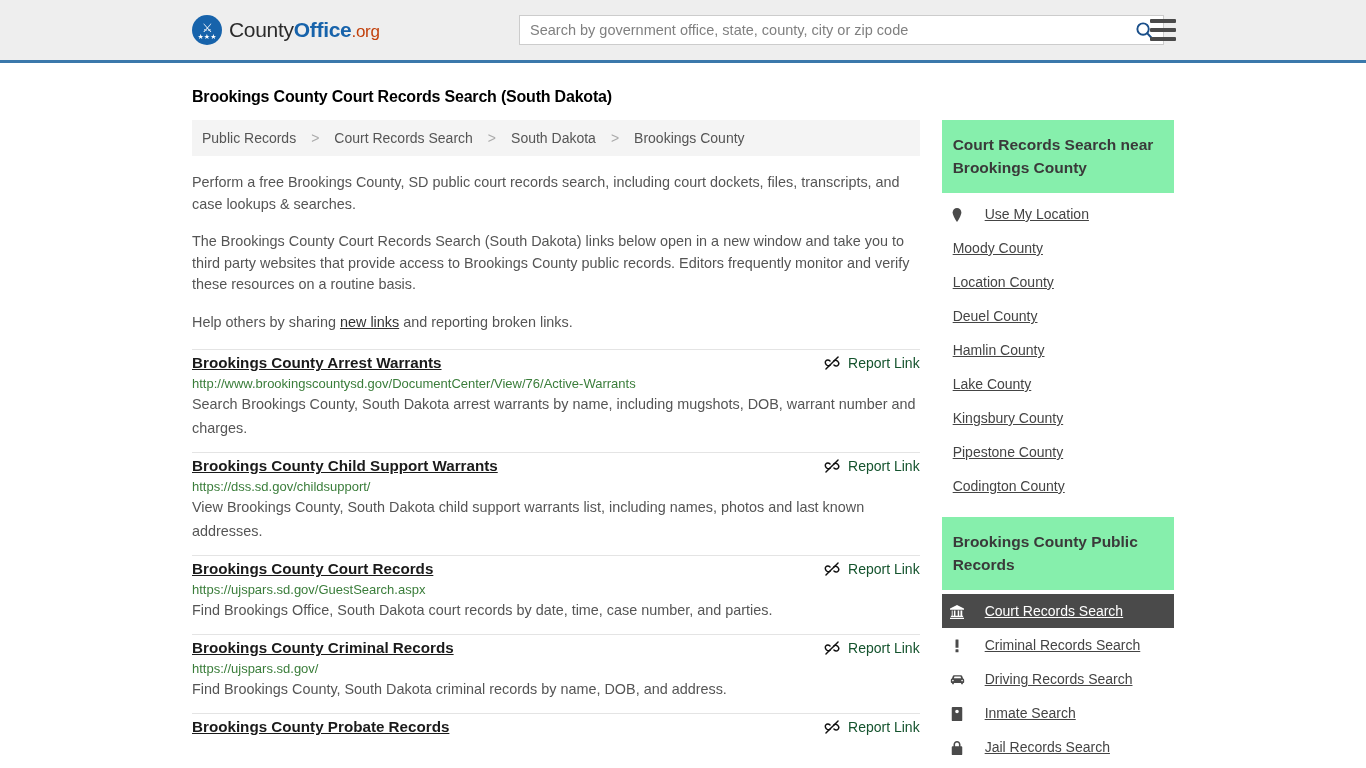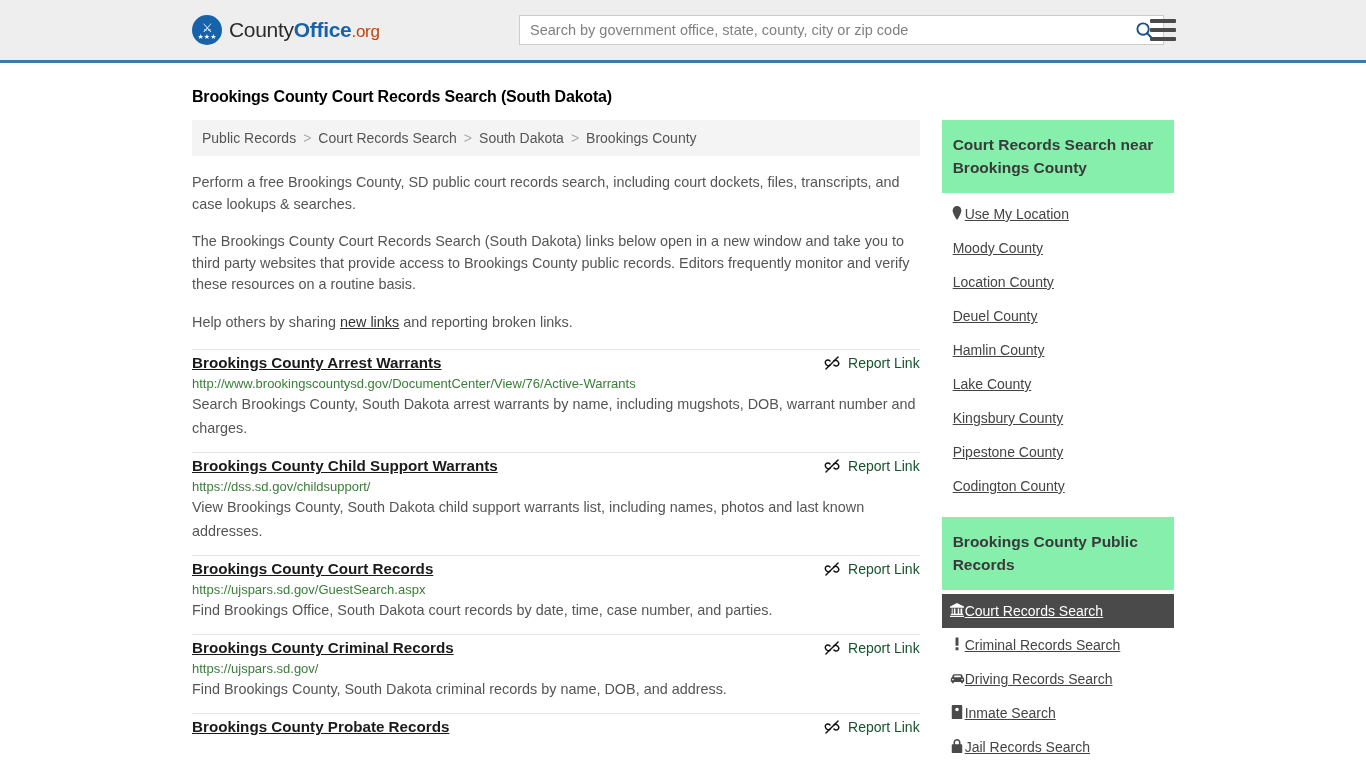--- a/index.html
+++ b/index.html
@@ -129,21 +129,21 @@
 
   
   .breadcrumb {
     background: #f4f4f4;
     padding: 10px 10px;
     font-size: 14px;
     color: #666666;
     display: flex;
     flex-wrap: wrap;
     align-items: center;
-    gap: 0;
+    gap: 8px;
   }
   .breadcrumb a, .breadcrumb span.crumb {
     color: #555555;
     text-decoration: none;
     cursor: pointer;
   }
   .breadcrumb .sep {
     color: #aaaaaa;
     margin: 0 7px;
     cursor: default;
@@ -211,22 +211,22 @@
     background: #86efac;
     padding: 13px 11px 14px 11px;
     font-size: 15.5px;
     font-weight: bold;
     color: #3a3a3a;
     line-height: 23px;
   }
   .side-list { padding-top: 4px; }
   .side-item {
     display: flex;
-    align-items: flex-start;
-    gap: 0;
+    align-items: flex-end;
+    gap: 20px;
     padding: 9px 11px 9px 8px;
     font-size: 14px;
     cursor: pointer;
   }
   .side-item .lbl {
     color: #444444;
     text-decoration: underline;
   }
   .side-item.active {
     background: #4a4a4a;

